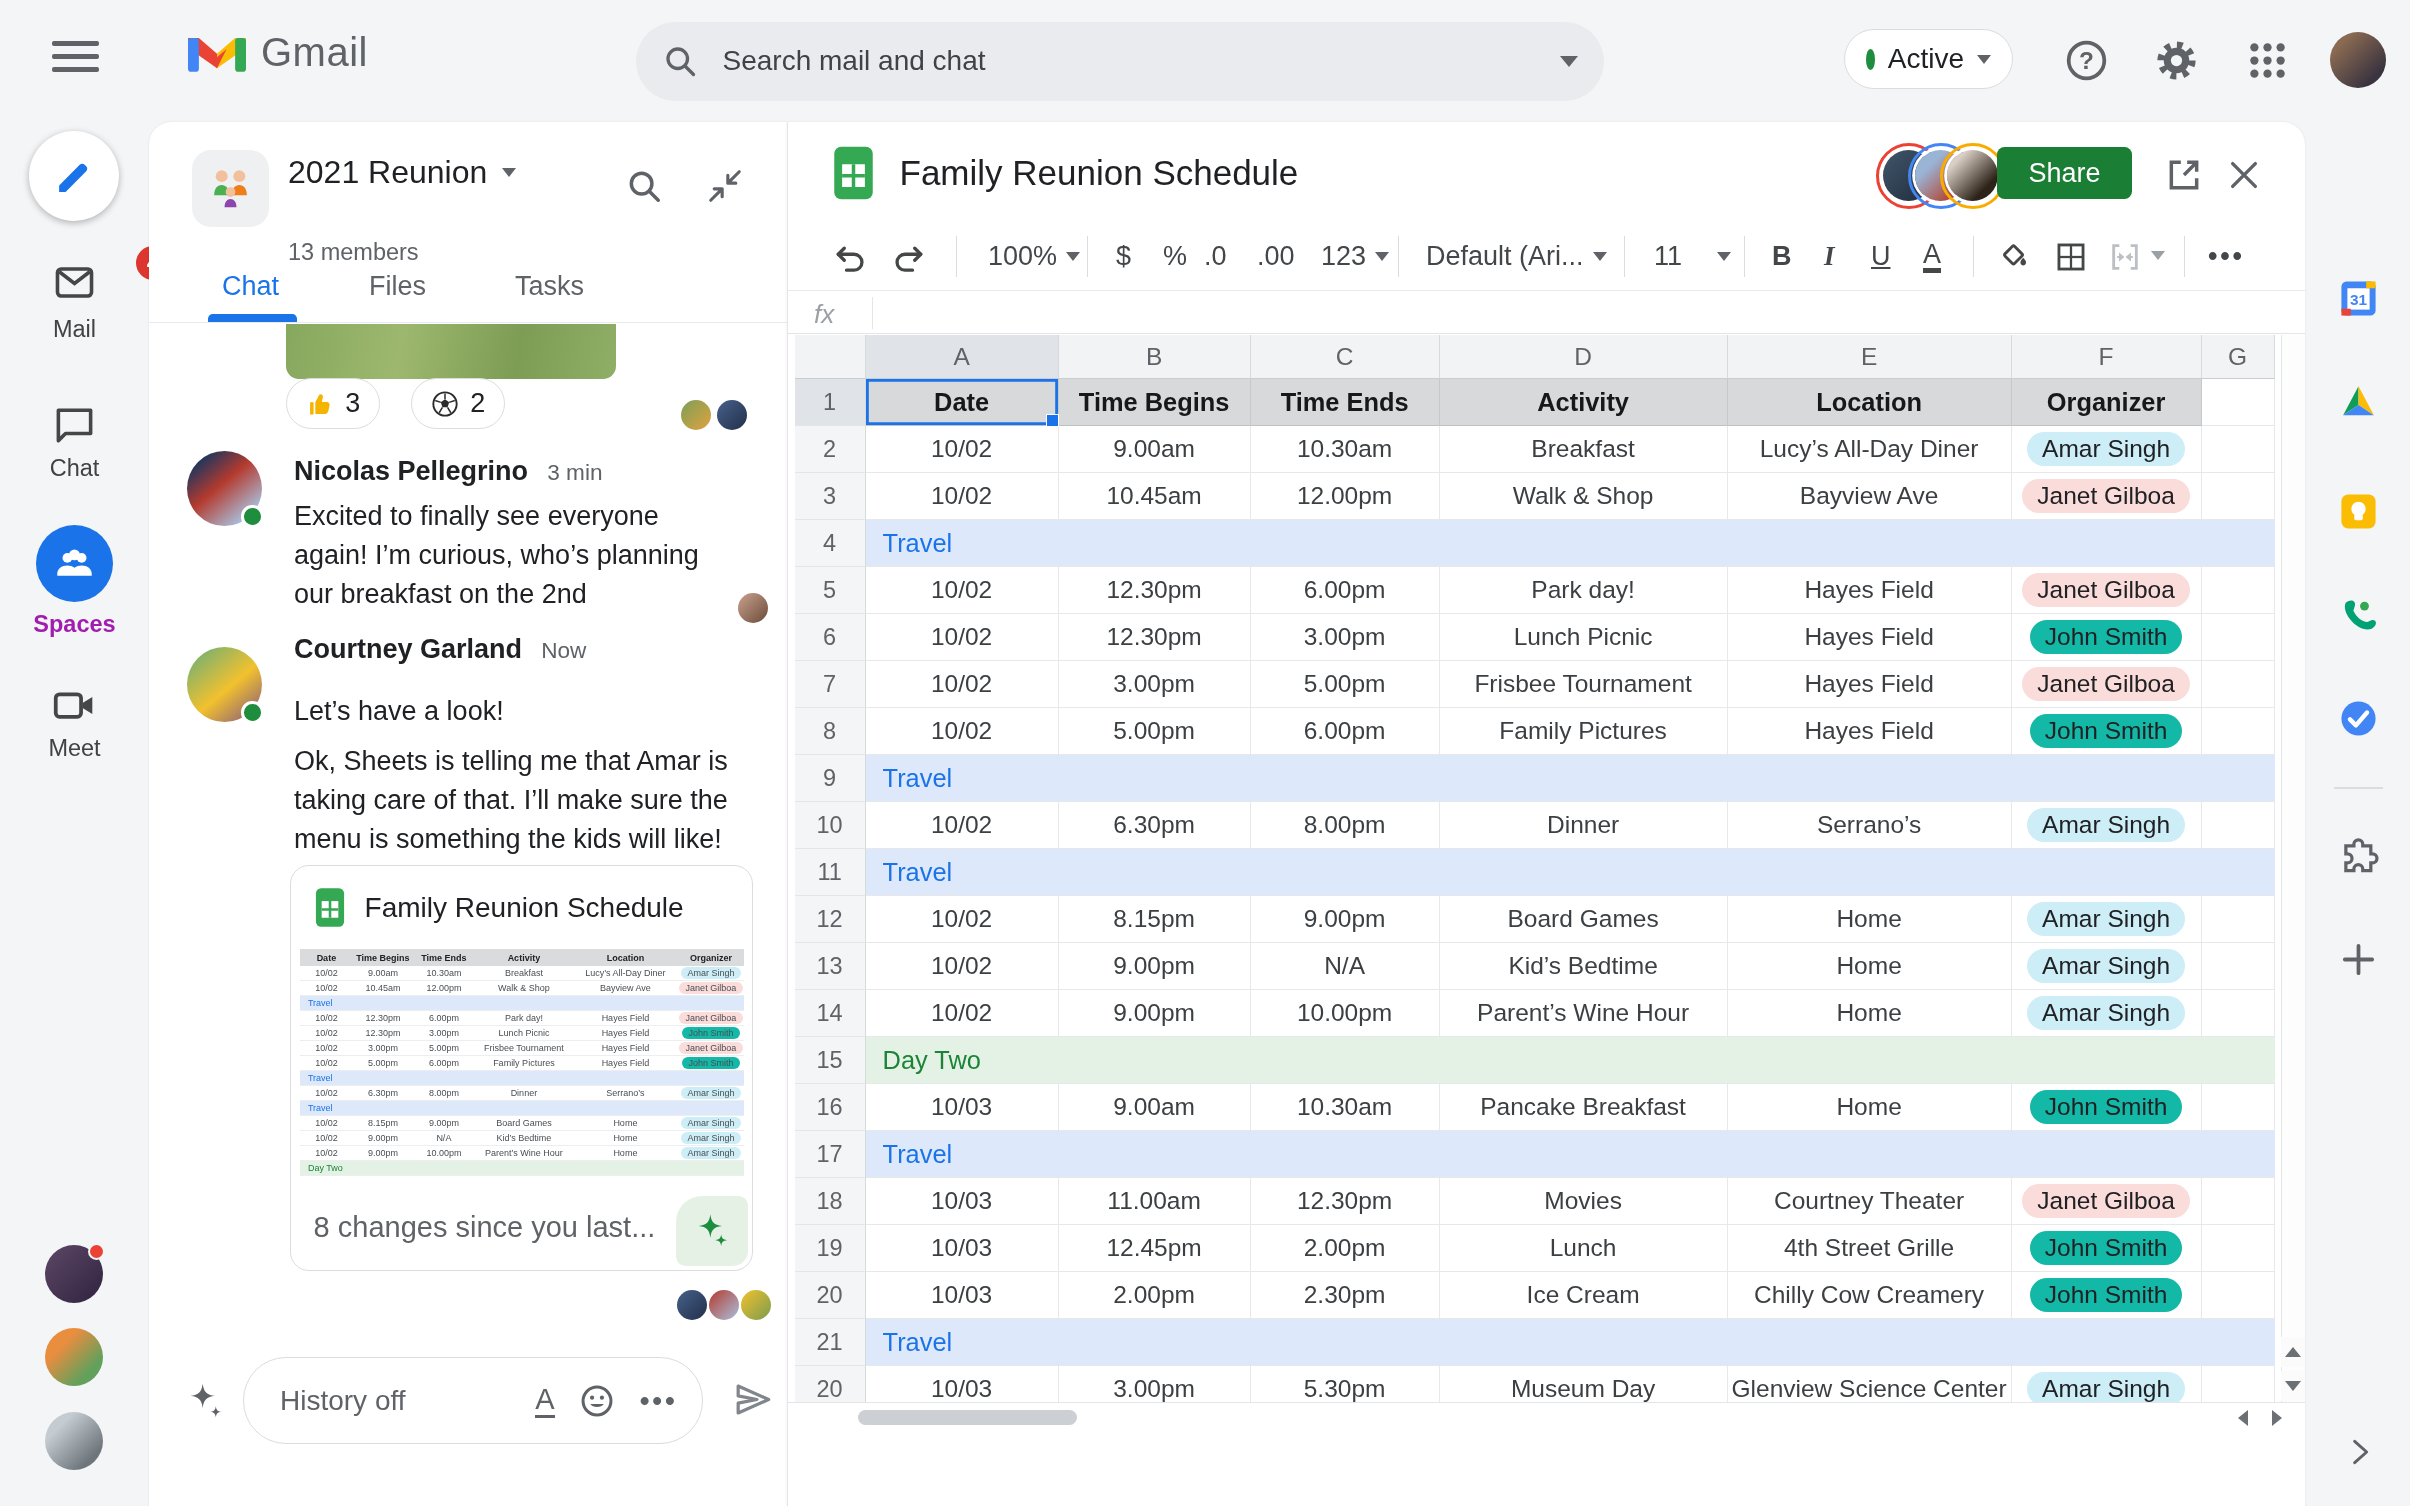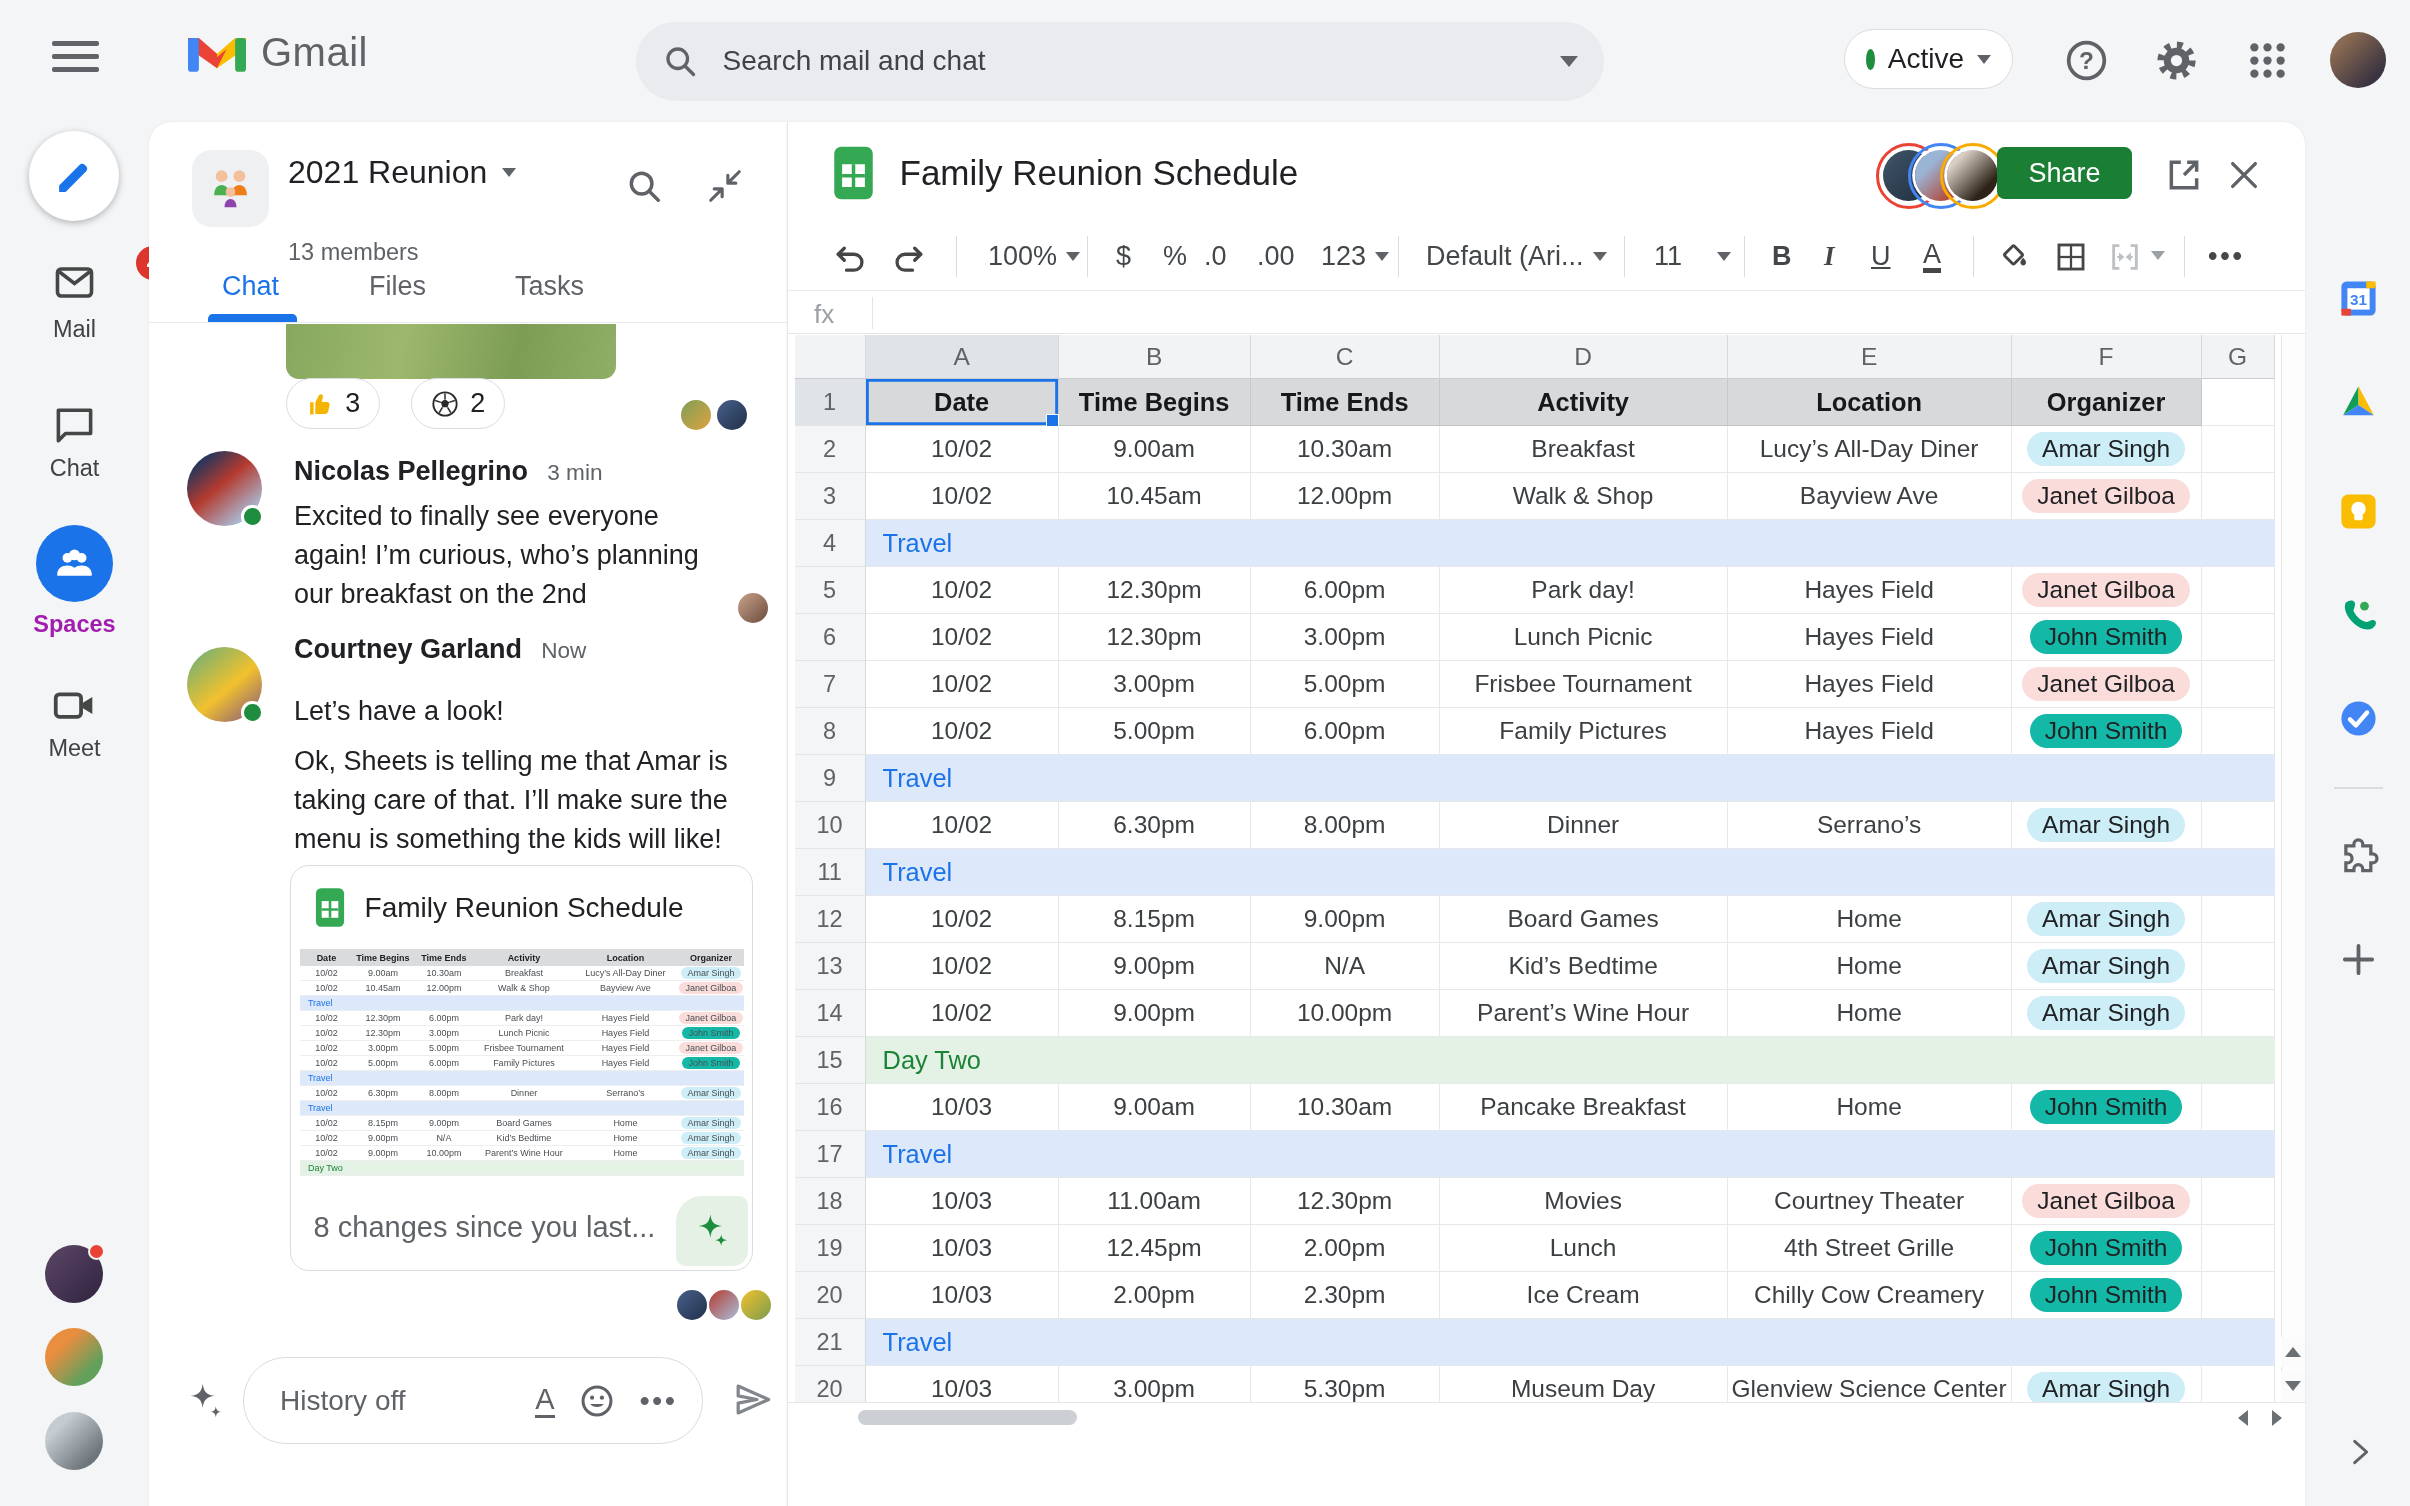--- a/index.html
+++ b/index.html
@@ -89,21 +89,21 @@
   .pres-av { position:absolute; top:28px; width:51px; height:51px; border-radius:50%; box-shadow:0 0 0 2.8px #fff; }
   .ring { position:absolute; top:21px; width:66px; height:66px; border-radius:50%; }
   #share-btn { position:absolute; left:1209px; top:25.4px; width:135px; height:52px; background:#1b7e35; color:#fff; font-size:27px; font-weight:500; border:none; border-radius:7.5px; cursor:pointer; }
   
   #toolbar { position:absolute; left:0; top:101px; width:1518px; height:67px; display:flex; align-items:center; }
   #toolbar .t { position:absolute; color:#43474a; font-size:27px; display:flex; align-items:center; gap:9.4px; }
   .tsep { position:absolute; top:13px; width:0.9px; height:41px; background:#dadce0; }
   #tb-divider { position:absolute; left:0; top:168px; width:1518px; height:0.9px; background:#e8eaed; }
   
   #fx { position:absolute; left:0; top:169px; width:1518px; height:43px; border-bottom:0.9px solid #e3e5e7; }
-  #fx-label { position:absolute; left:26px; top:7.5px; font-size:26px; color:#9aa0a6; }
+  #fx-label { position:absolute; left:26px; top:7.5px; font-size:26px; font-style:italic; color:#9aa0a6; }
   #fx-sep { position:absolute; left:84px; top:5.6px; width:0.9px; height:32px; background:#e3e5e7; }
   
   #grid { position:absolute; left:6.6px; top:213px; }
   #colhdr { display:flex; height:44px; }
   .ch { background:#f1f3f4; border-right:0.9px solid #d7dadd; border-bottom:0.9px solid #c9ccd0; color:#5f6368; font-size:24.5px; display:flex; align-items:center; justify-content:center; }
   .ch.corner { background:#f1f3f4; }
   .ch.selcol { background:#e0e4e8; }
   #grid-rows { overflow:hidden; height:1023px; width:1480px; }
   .g-row { display:flex; height:47px; }
   .rnum { width:71px; flex:0 0 71px; background:#f4f5f6; border-right:0.9px solid #d7dadd; border-bottom:0.9px solid #e3e5e7; color:#5f6368; font-size:23.5px; display:flex; align-items:center; justify-content:center; }

